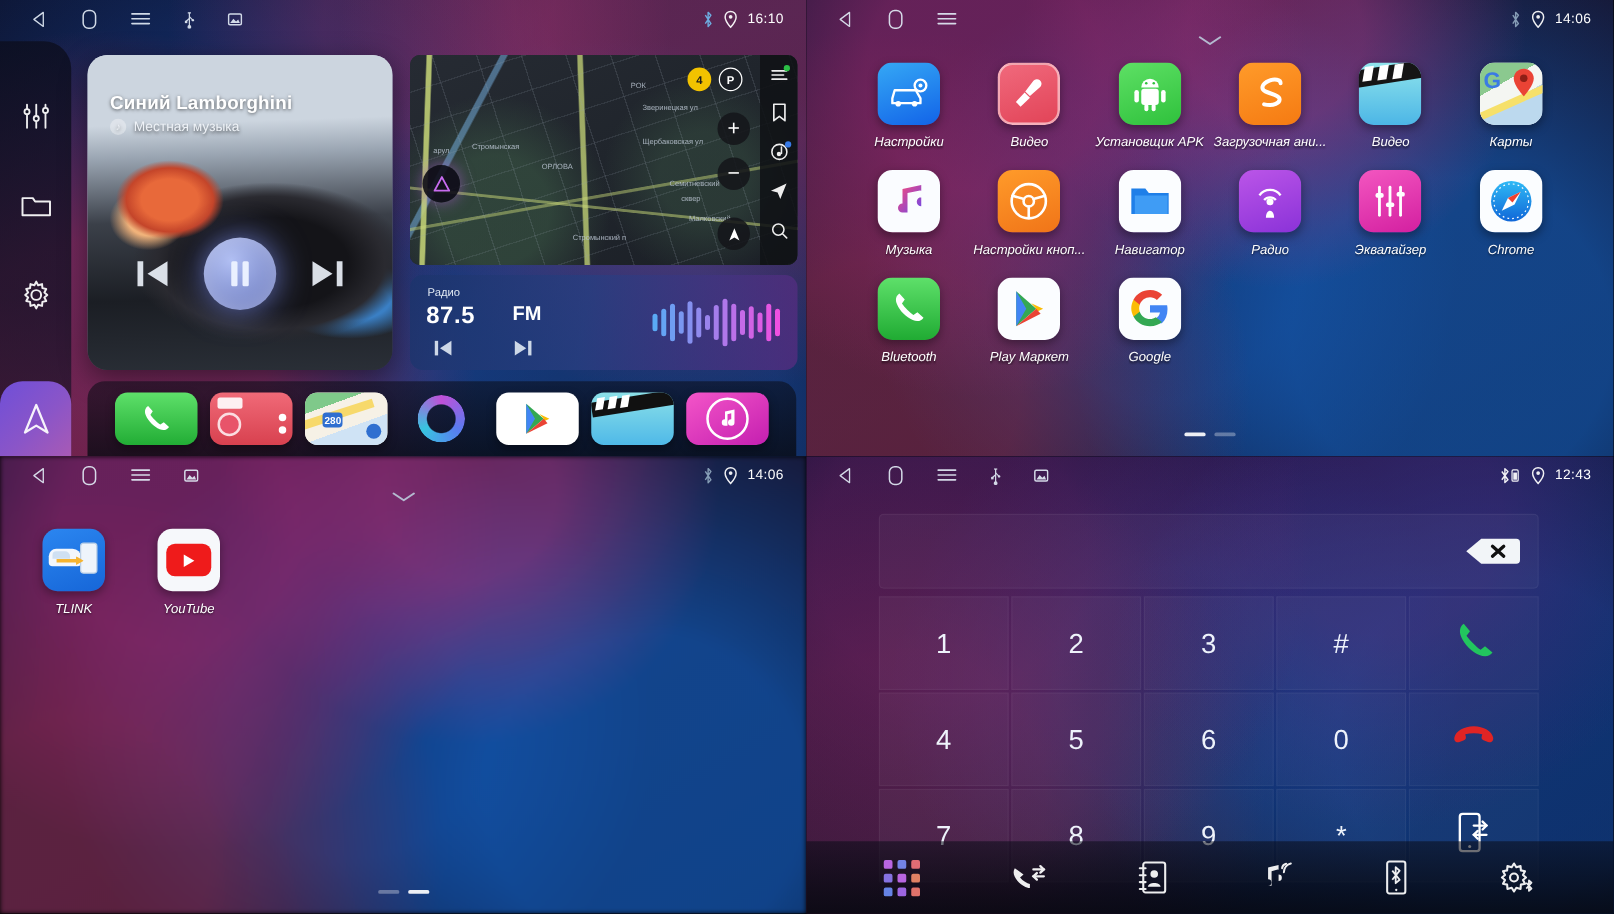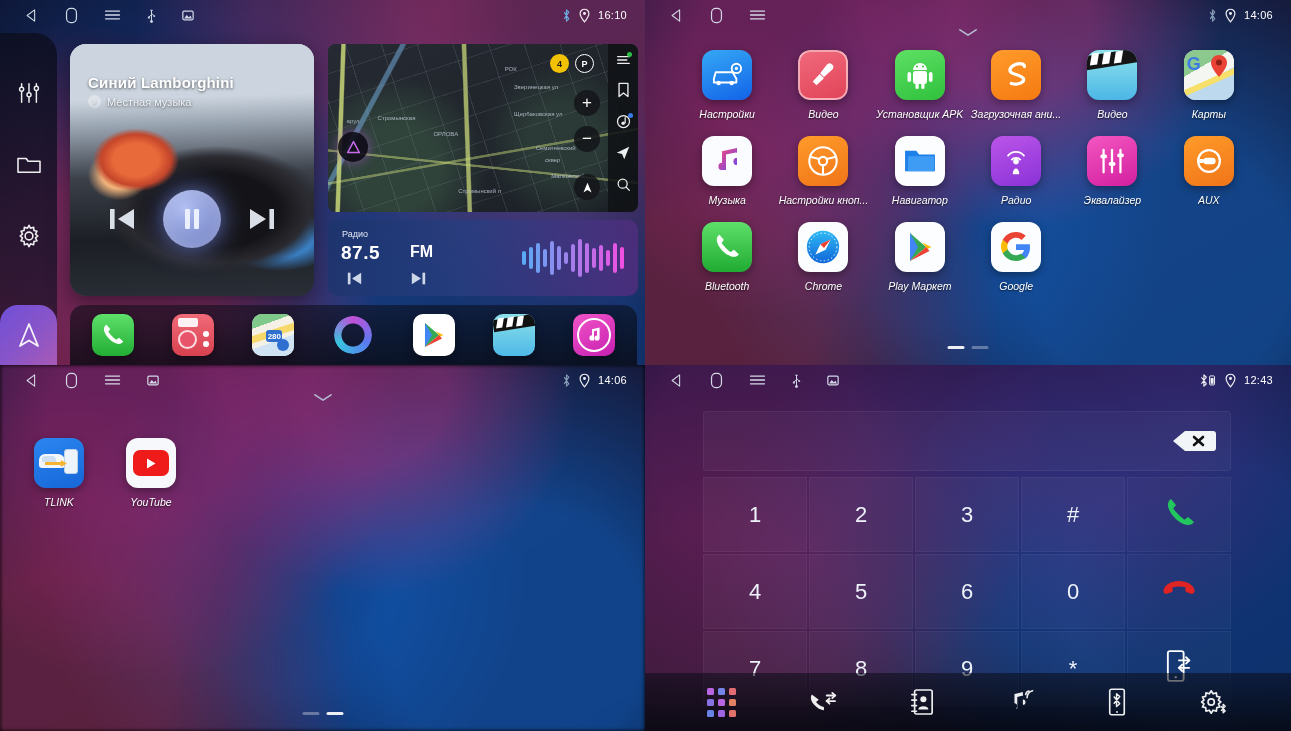--- a/index.html
+++ b/index.html
@@ -113,21 +113,21 @@
   .rd-prev { position:absolute; left:18px; top:51px; }
   .rd-next { position:absolute; left:82px; top:51px; }
   .rd-wave { position:absolute; right:14px; top:18px; display:flex; align-items:center; gap:3px; height:40px;}
   .rd-wave i { display:block; width:4px; border-radius:2px; }
   .dock {
     position:absolute; left:70px; right:8px; bottom:0; height:60px;
     border-radius: 14px 14px 0 0;
     background: linear-gradient(180deg, rgba(10,12,22,.55), rgba(8,10,18,.80));
     display:flex; align-items:center; justify-content:space-between; padding: 0 22px;
   }
-  .dock .appicon { width:42px; height:42px; border-radius:10px; }
+  .dock .appicon { width:66px; height:42px; border-radius:10px; }
 
   
   .wall {
     position:absolute; inset:0;
     background:
       radial-gradient(circle at 22% 16%, rgba(150,40,110,.62) 0 16%, transparent 44%),
       radial-gradient(circle at 58% 8%,  rgba(180,55,130,.50) 0 14%, transparent 40%),
       radial-gradient(circle at 10% 86%, rgba(170,45,70,.45) 0 16%, transparent 44%),
       radial-gradient(circle at 80% 74%, rgba(20,95,185,.62) 0 22%, transparent 52%),
       radial-gradient(circle at 44% 60%, rgba(18,70,150,.55) 0 24%, transparent 56%),
@@ -140,21 +140,21 @@
   }
   .appcell { display:flex; flex-direction:column; align-items:center; gap:8px; }
   .appicon { width:50px; height:50px; border-radius:12px; position:relative; overflow:hidden;
              box-shadow:0 3px 8px rgba(0,0,0,.35); display:flex;align-items:center;justify-content:center;}
   .applabel { font-size:10.5px; color:#fff; text-shadow:0 1px 2px rgba(0,0,0,.7); max-width:96px;
               overflow:hidden; text-overflow:ellipsis; white-space:nowrap; font-style:italic;}
   .pagedots { position:absolute; bottom:16px; left:50%; transform:translateX(-50%); display:flex; gap:7px; align-items:center;}
   .pd { width:17px; height:3px; border-radius:2px; background:rgba(255,255,255,.32); }
   .pd.on { background:rgba(255,255,255,.92); }
 
-  .home-apps { position:absolute; left:34px; top:73px; display:flex; gap:42px; }
+  .home-apps { position:absolute; left:34px; top:58px; display:flex; gap:42px; }
 
   
   .p4 {
     position:absolute; inset:0;
     background:
       radial-gradient(circle at 18% 22%, rgba(120,35,110,.45) 0 18%, transparent 48%),
       radial-gradient(circle at 72% 14%, rgba(90,35,120,.40) 0 16%, transparent 44%),
       radial-gradient(circle at 12% 74%, rgba(150,40,70,.35) 0 18%, transparent 46%),
       radial-gradient(circle at 86% 62%, rgba(18,80,170,.55) 0 22%, transparent 54%),
       radial-gradient(circle at 46% 50%, rgba(16,60,140,.45) 0 24%, transparent 58%),
@@ -656,58 +656,47 @@
               </g>
               <rect x="3.6" y="9" width="7" height="4" rx="1.6" fill="#fff"></rect>
               <rect x="12.6" y="17" width="7" height="4" rx="1.6" fill="#fff"></rect>
               <rect x="21.6" y="8" width="7" height="4" rx="1.6" fill="#fff"></rect>
             </svg>
           </div>
           <div class="applabel">Эквалайзер</div>
         </div>
         <div class="appcell">
           <div class="appicon">
-            <div style="position:absolute;inset:0;background:linear-gradient(160deg,#ff9b2a,#f07418)"></div>
-            <svg width="34" height="34" viewBox="0 0 36 36" style="position:relative">
-              <circle cx="18" cy="18" r="11.5" fill="none" stroke="#fff" stroke-width="2.4"></circle>
-              <rect x="12" y="14.6" width="13" height="6.8" rx="3.4" fill="#fff"></rect>
-              <rect x="7" y="16" width="6" height="4" rx="2" fill="#fff"></rect>
-            </svg>
-          </div>
-          <div class="applabel">AUX</div>
-        </div>
-        <div class="appcell">
-          <div class="appicon">
-            <div style="position:absolute;inset:0;background:linear-gradient(180deg,#5ee06a,#20ab33)"></div>
-            <svg width="30" height="30" viewBox="0 0 32 32" style="position:relative">
-              <path d="M8 3 C5.2 4.8 4.2 8.2 6 12.2 C8.2 17.8 13.8 23.4 19.4 25.6 C23.4 27.4 26.8 26.4 28.6 23.6 L23.4 19 L20 21.4 C17.2 19.6 12 14.4 10.2 11.6 L12.6 8.2 Z" fill="#fff"></path>
-            </svg>
-          </div>
-          <div class="applabel">Bluetooth</div>
-        </div>
-        <div class="appcell">
-          <div class="appicon">
             <div style="position:absolute;inset:0;background:#fbfdff"></div>
             <svg width="38" height="38" viewBox="0 0 40 40" style="position:relative">
               <defs>
                 <linearGradient id="sf1" x1="0" y1="0" x2="0" y2="1">
                   <stop offset="0" stop-color="#2fb9f5"></stop>
                   <stop offset="1" stop-color="#1067d8"></stop>
                 </linearGradient>
               </defs>
               <circle cx="20" cy="20" r="17" fill="url(#sf1)"></circle>
               <circle cx="20" cy="20" r="14.6" fill="none" stroke="#fff" stroke-width="1" stroke-dasharray="1.5 2.6"></circle>
               <path d="M28 12 L17.2 17.2 L12 28 L22.8 22.8 Z" fill="#fff"></path>
               <path d="M28 12 L17.2 17.2 L21 21 Z" fill="#f0402f"></path>
             </svg>
           </div>
           <div class="applabel">Chrome</div>
         </div>
         <div class="appcell">
           <div class="appicon">
+            <div style="position:absolute;inset:0;background:linear-gradient(180deg,#5ee06a,#20ab33)"></div>
+            <svg width="30" height="30" viewBox="0 0 32 32" style="position:relative">
+              <path d="M8 3 C5.2 4.8 4.2 8.2 6 12.2 C8.2 17.8 13.8 23.4 19.4 25.6 C23.4 27.4 26.8 26.4 28.6 23.6 L23.4 19 L20 21.4 C17.2 19.6 12 14.4 10.2 11.6 L12.6 8.2 Z" fill="#fff"></path>
+            </svg>
+          </div>
+          <div class="applabel">Bluetooth</div>
+        </div>
+        <div class="appcell">
+          <div class="appicon">
             <div style="position:absolute;inset:0;background:#fbfdff"></div>
             <svg width="28" height="32" viewBox="0 0 28 32" style="position:relative">
               <path d="M4 2 L20 16 L4 30 Z" fill="#34a853"></path>
               <path d="M4 2 L4 30 L12 16 Z" fill="#4285f4"></path>
               <path d="M16 11.5 L25.5 16 L16 20.5 L20 16 Z" fill="#fbbc04"></path>
               <path d="M4 30 L20 16 L23.5 20 Z" fill="#ea4335"></path>
             </svg>
           </div>
           <div class="applabel">Play Маркет</div>
         </div>

